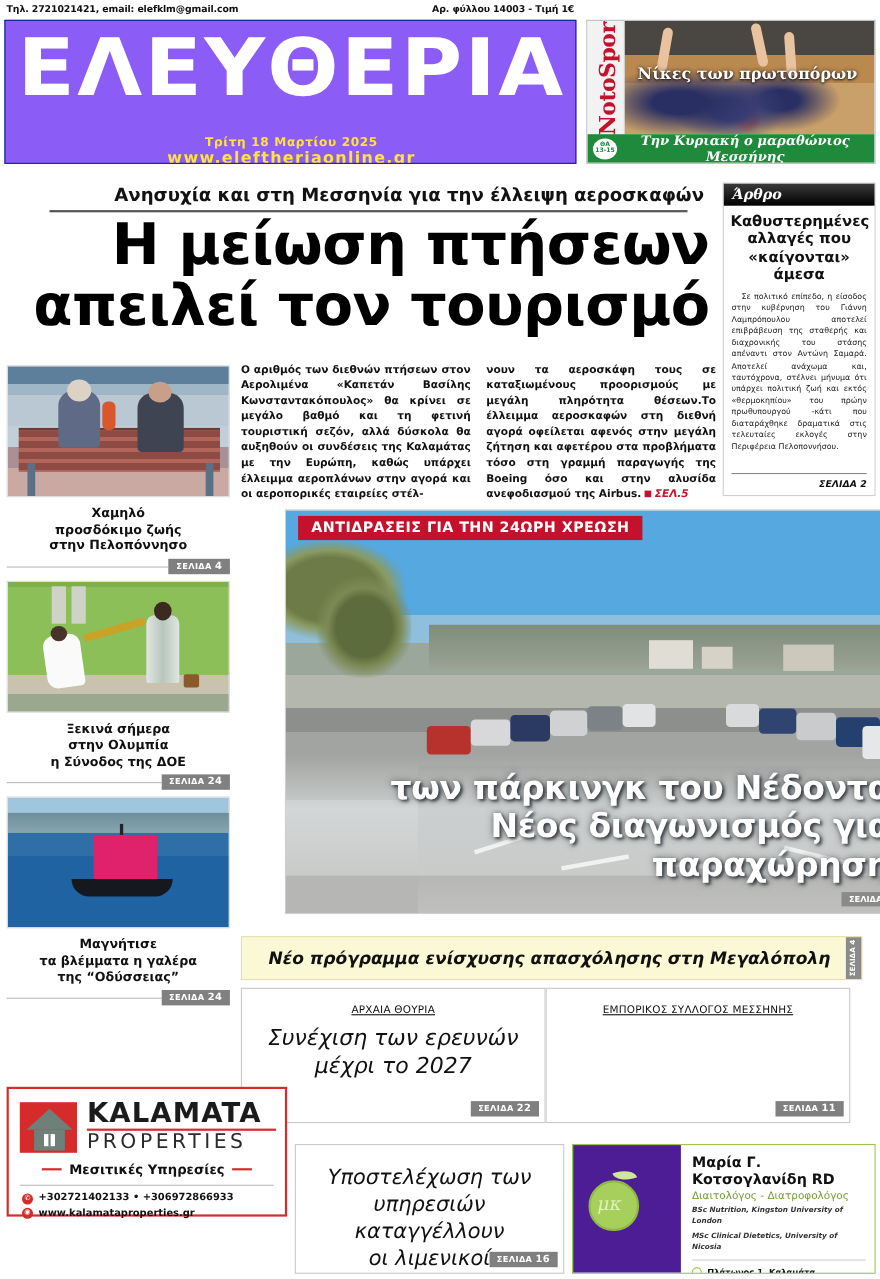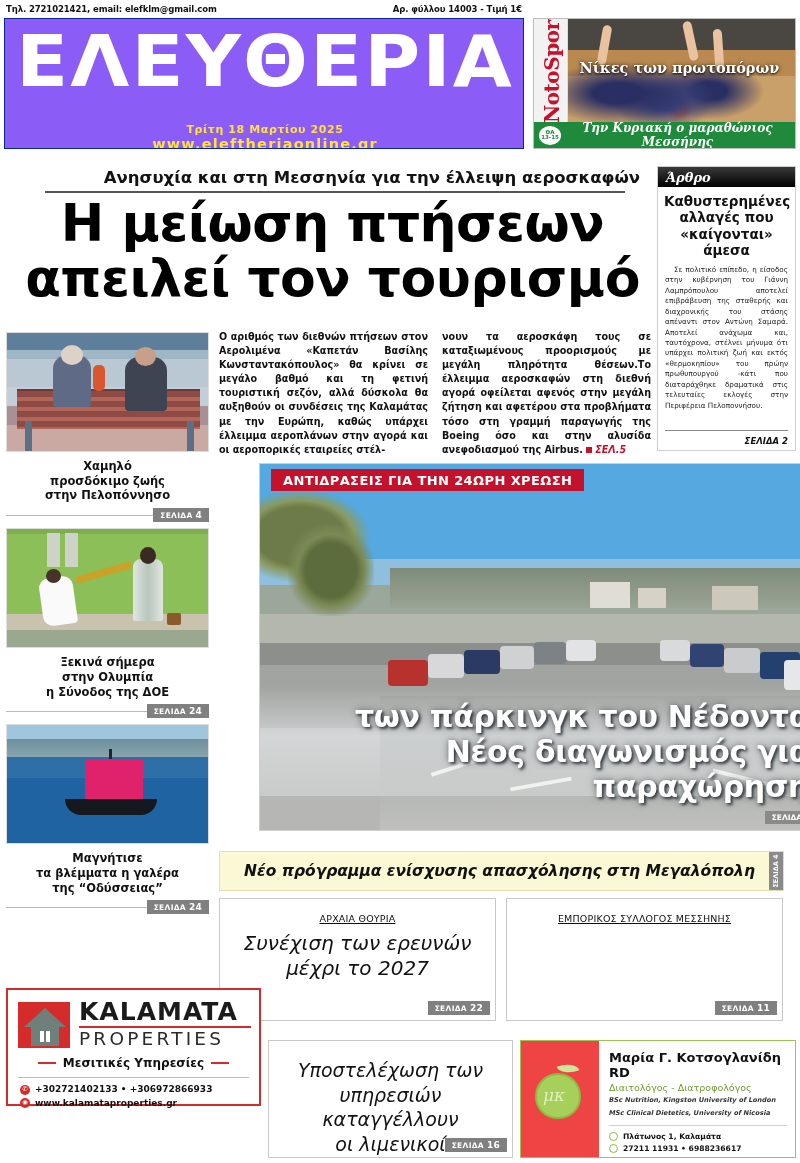--- a/index.html
+++ b/index.html
@@ -97,21 +97,21 @@
 
   
   .kicker {
     position:absolute; left:30px; top:168px; width:610px; text-align:right;
     font-size:16.5px; font-weight:bold; color:#121212;
   }
   .kicker-rule {
     position:absolute; left:45px; top:191px; width:580px; height:2px; background:#555;
   }
   .lead-headline {
-    position:absolute; left:20px; top:196px; width:625px; text-align:center;
+    position:absolute; left:20px; top:196px; width:625px; text-align:right;
     font-size:52px; font-weight:bold; color:#000; line-height:1.06;
     letter-spacing:-0.5px;
   }
 
   
   .arthro {
     position:absolute; left:657px; top:166px; width:139px; height:285px;
     border:1px solid #cfcfcf; background:#fff;
   }
   .arthro-head {
@@ -256,21 +256,21 @@
     flex:1; text-align:center; font-size:15.5px; font-weight:bold; font-style:italic;
     color:#111; padding-left:10px;
   }
   .vbadge {
     width:14px; align-self:stretch; background:#8a8a8a; color:#fff;
     font-size:6.5px; font-weight:bold; display:flex; align-items:center; justify-content:center;
   }
   .vbadge span { transform:rotate(-90deg); white-space:nowrap; }
 
   
-  .midboxes { position:absolute; left:219px; top:898px; width:565px; display:flex; gap:10px; }
+  .midboxes { position:absolute; left:219px; top:898px; width:565px; display:flex; }
   .midbox { width:277px; height:123px; border:1px solid #c9c9c9; position:relative; background:#fff; }
   .midbox-kicker {
     text-align:center; font-size:9.5px; color:#111; padding-top:14px;
     text-decoration:underline; letter-spacing:0.2px;
   }
   .midbox-title {
     text-align:center; font-size:20px; font-style:italic; color:#111;
     line-height:1.25; padding:7px 8px 0;
   }
   .midbox .pg-badge { position:absolute; right:5px; bottom:5px; }
@@ -313,21 +313,21 @@
   .ad-mid-title {
     text-align:center; font-size:19px; font-style:italic; color:#111;
     line-height:1.3; padding:17px 10px 0;
   }
   .ad-mid .pg-badge { position:absolute; right:5px; bottom:5px; }
 
   .ad-diet {
     position:absolute; left:520px; top:1040px; width:276px; height:118px;
     border:1px solid #9ac44f; background:#fff; display:flex; overflow:hidden;
   }
-  .diet-left { width:78px; background:#ef4444; position:relative; flex:none; }
+  .diet-left { width:98px; background:#4c1d95; position:relative; flex:none; }
   .diet-apple {
     position:absolute; left:14px; top:32px; width:46px; height:46px;
     border-radius:50% 50% 48% 48%; border:2px solid #8cba42; background:#a6cf5b;
   }
   .diet-leaf { position:absolute; left:37px; top:22px; width:20px; height:11px;
     border-radius:0 100% 0 100%; background:#cfe79a; transform:rotate(-20deg); }
   .diet-mono { position:absolute; left:22px; top:44px; font-size:17px; font-style:italic;
     color:#dff0b8; font-family:"DejaVu Serif","Liberation Serif",serif; }
   .diet-right { flex:1; padding:9px 8px 6px 10px; }
   .diet-name { font-size:13px; font-weight:bold; color:#111; }

